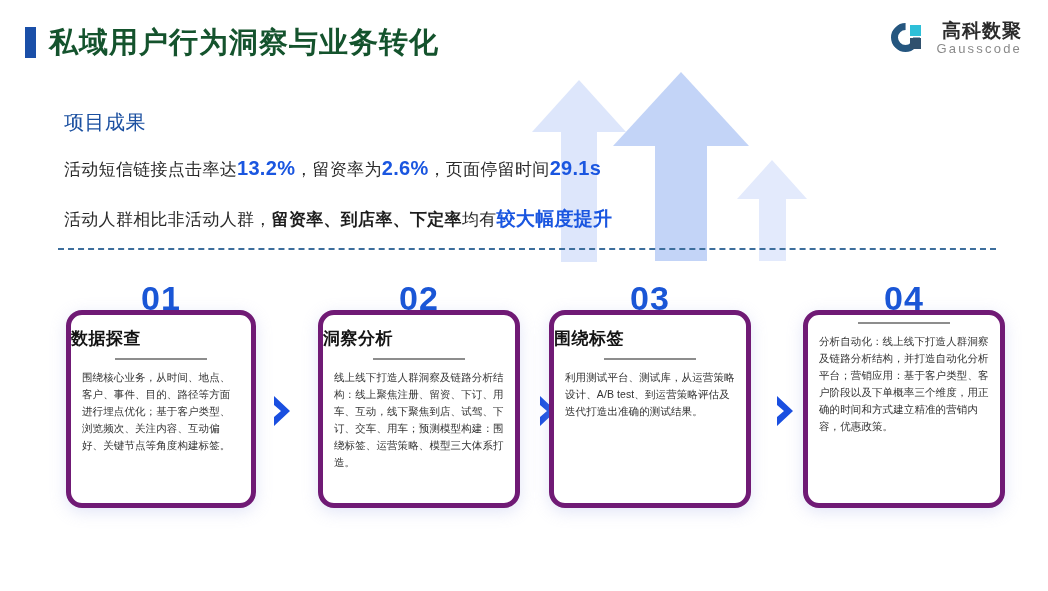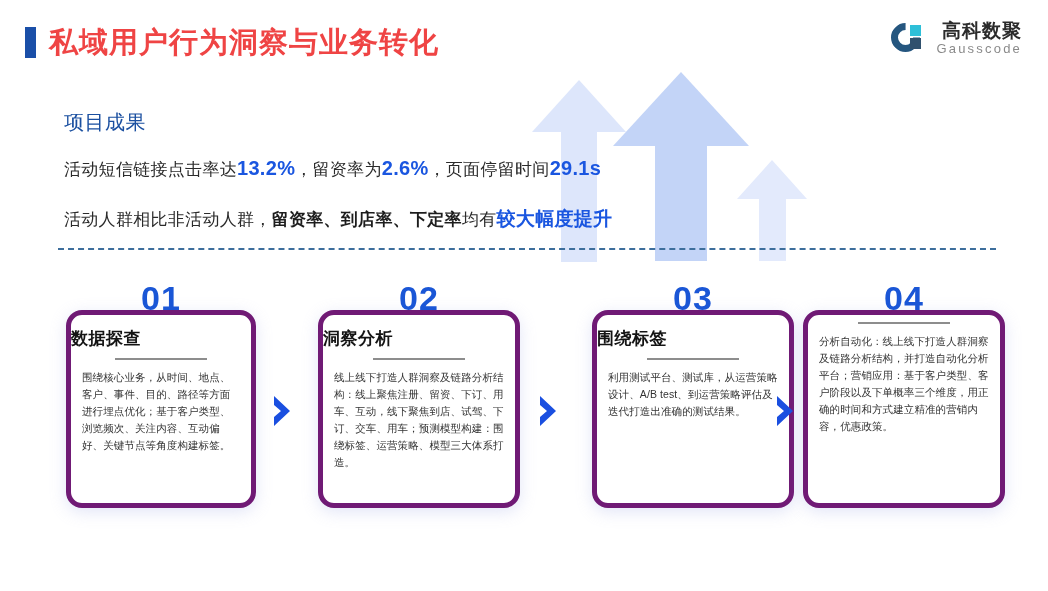--- a/index.html
+++ b/index.html
@@ -14,21 +14,21 @@
   
   .title-row {
     position: absolute; left: 0; top: 18px; width: 1048px; height: 52px;
   }
   .title-bar {
     position: absolute; left: 25px; top: 9px;
     width: 11px; height: 31px; background: #1a4fa8;
   }
   .title-text {
     position: absolute; left: 49px; top: 2px;
-    font-size: 29px; font-weight: 700; color: #ef4444;
+    font-size: 29px; font-weight: 700; color: #14532d;
     letter-spacing: 1px; line-height: 44px; white-space: nowrap;
   }
 
   
   .logo { position: absolute; right: 26px; top: 16px; height: 44px;
           display: flex; align-items: center; gap: 9px; text-align: right; }
   .logo-mark { position: relative; width: 36px; height: 36px; }
   .logo-ring {
     position: absolute; left: 0; top: 3px; width: 29px; height: 29px;
     border-radius: 50%; border: 7px solid #25567f; border-right-color: transparent;
@@ -185,21 +185,21 @@
       <div class="step-rule"></div>
       <div class="step-body">线上线下打造人群洞察及链路分析结构：线上聚焦注册、留资、下订、用车、互动，线下聚焦到店、试驾、下订、交车、用车；预测模型构建：围绕标签、运营策略、模型三大体系打造。</div>
     </div>
 
     <div class="chev" style="left:538px;">
       <svg width="22" height="34" viewBox="0 0 22 34">
           <path d="M2 2 L18 17 L2 32 L2 23 L9 17 L2 11 Z" fill="#1a4fe0"></path>
         </svg>
     </div>
 
-    <div class="step wide" style="left:592px;">
+    <div class="step wide" style="left:549px;">
       <div class="step-num">03</div>
       <div class="step-head">围绕标签</div>
       <div class="step-rule"></div>
       <div class="step-body">利用测试平台、测试库，从运营策略设计、A/B test、到运营策略评估及迭代打造出准确的测试结果。</div>
     </div>
 
     <div class="chev" style="left:775px;">
       <svg width="22" height="34" viewBox="0 0 22 34">
           <path d="M2 2 L18 17 L2 32 L2 23 L9 17 L2 11 Z" fill="#1a4fe0"></path>
         </svg>

